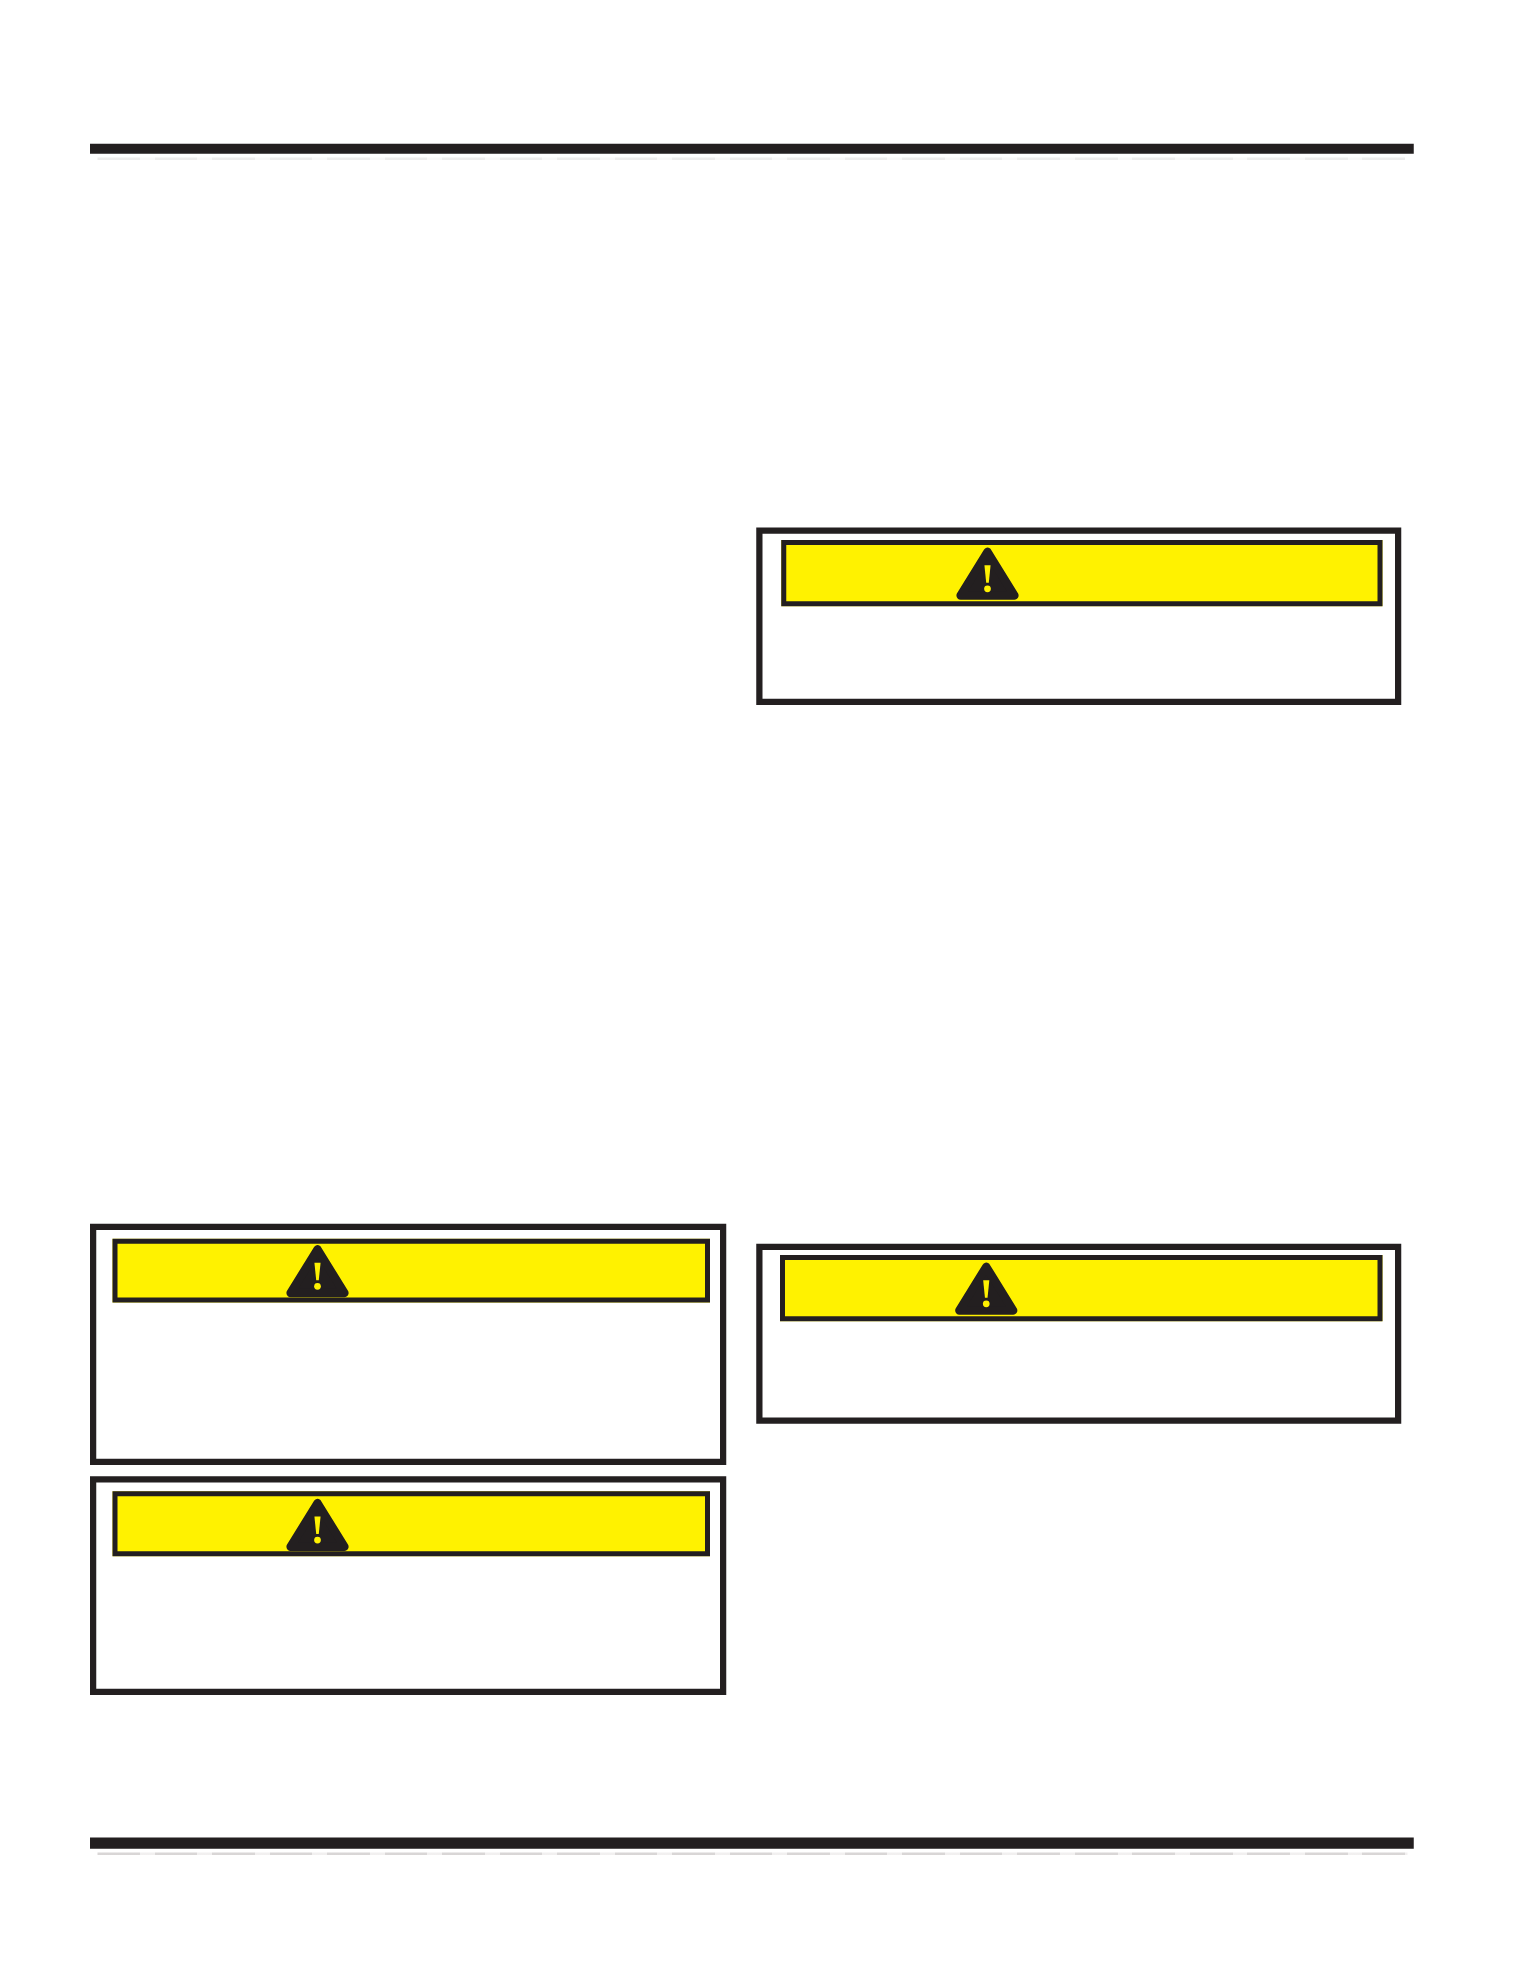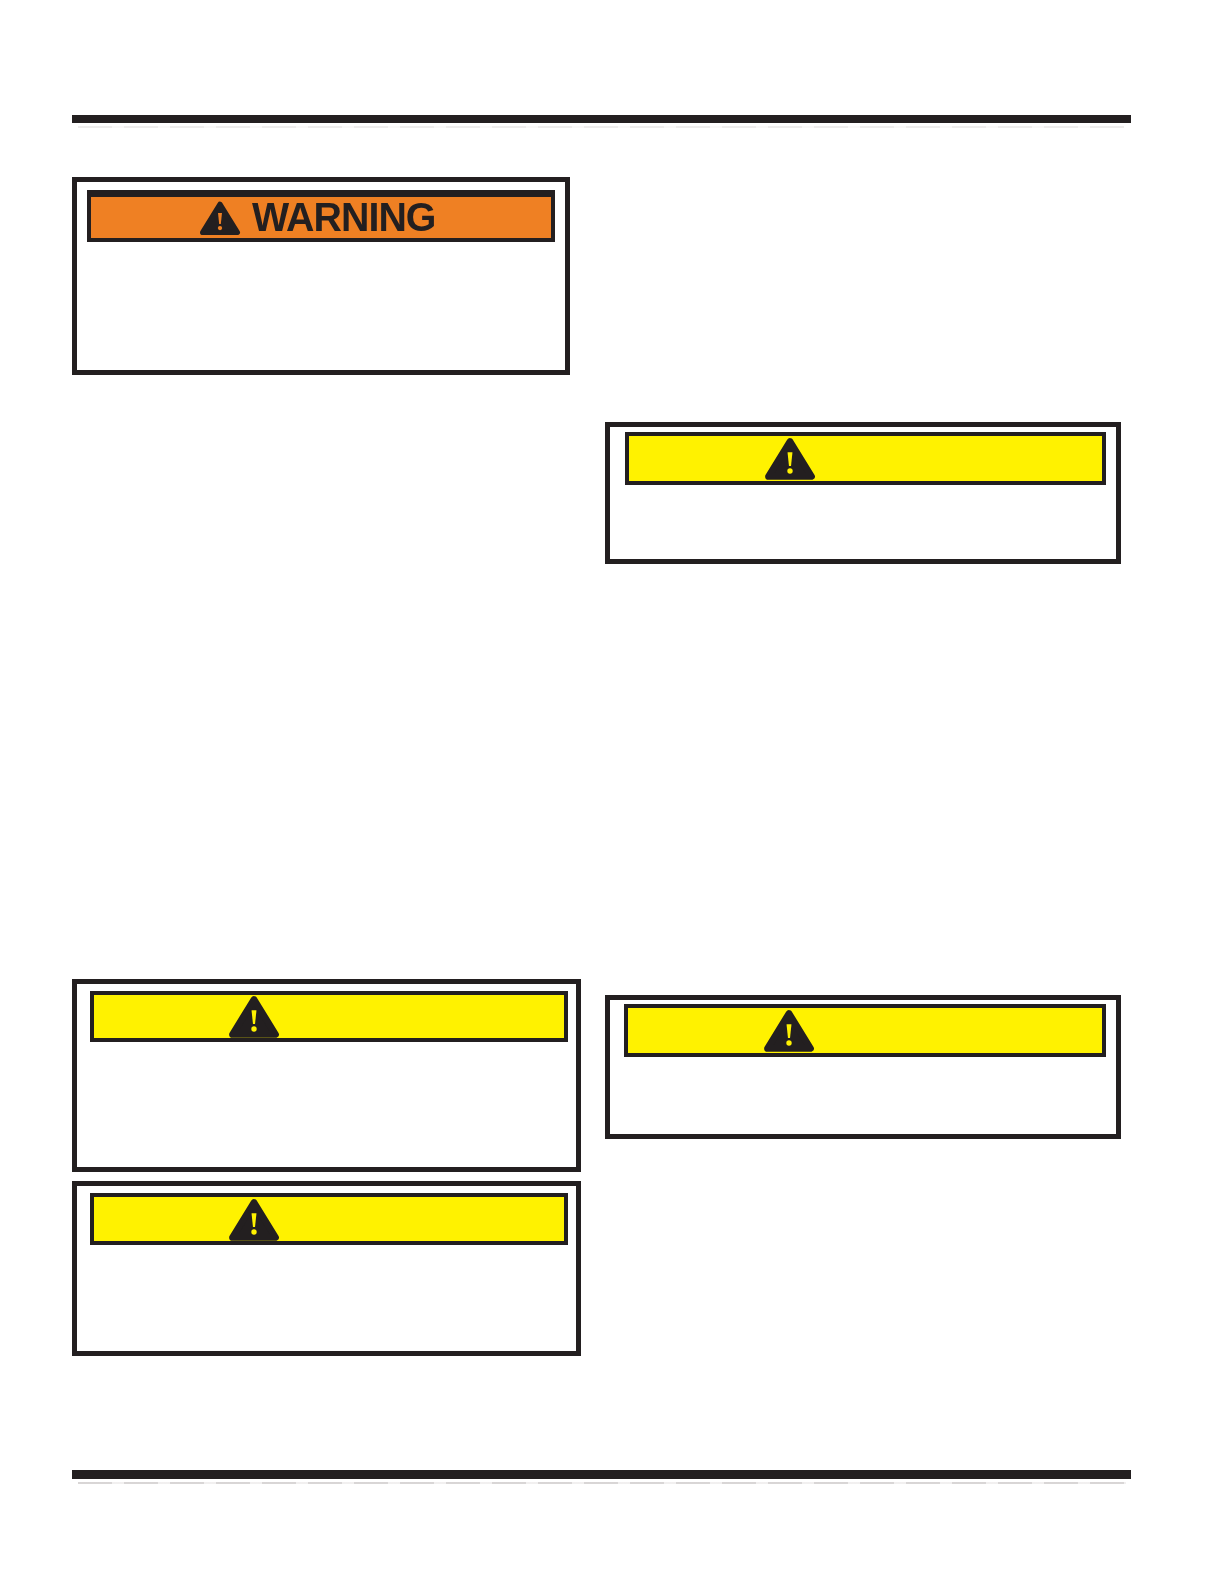--- a/index.html
+++ b/index.html
@@ -52,31 +52,20 @@
   .panel-body{position:absolute;left:0;right:0;bottom:0;background:transparent;}
 </style>
 </head>
 <body>
 
 <div class="page">
 
   <div class="rule rule-top"></div>
   <div class="rule-shadow rule-shadow-top"></div>
 
-  <section class="panel panel-warning">
-    <div class="bar bar-warning">
-      <svg class="alert-tri" viewBox="0 0 116 100" width="42" height="36" aria-hidden="true">
-        <path class="tri" d="M58 12 L106 90 H10 Z"></path>
-        <path class="cutout" d="M52.5 36 H63.5 L60.3 67 H55.7 Z"></path>
-        <circle class="cutout" cx="58" cy="78" r="6"></circle>
-      </svg>
-      <span class="warning-label">WARNING</span>
-    </div>
-    <div class="panel-body"></div>
-  </section>
 
   <section class="panel panel-caution-mid-right">
     <div class="bar bar-caution">
       <svg class="alert-tri" viewBox="0 0 116 100" width="52" height="45" aria-hidden="true">
         <path class="tri" d="M58 12 L106 90 H10 Z"></path>
         <path class="cutout" d="M52.5 36 H63.5 L60.3 67 H55.7 Z"></path>
         <circle class="cutout" cx="58" cy="78" r="6"></circle>
       </svg>
     </div>
     <div class="panel-body"></div>

